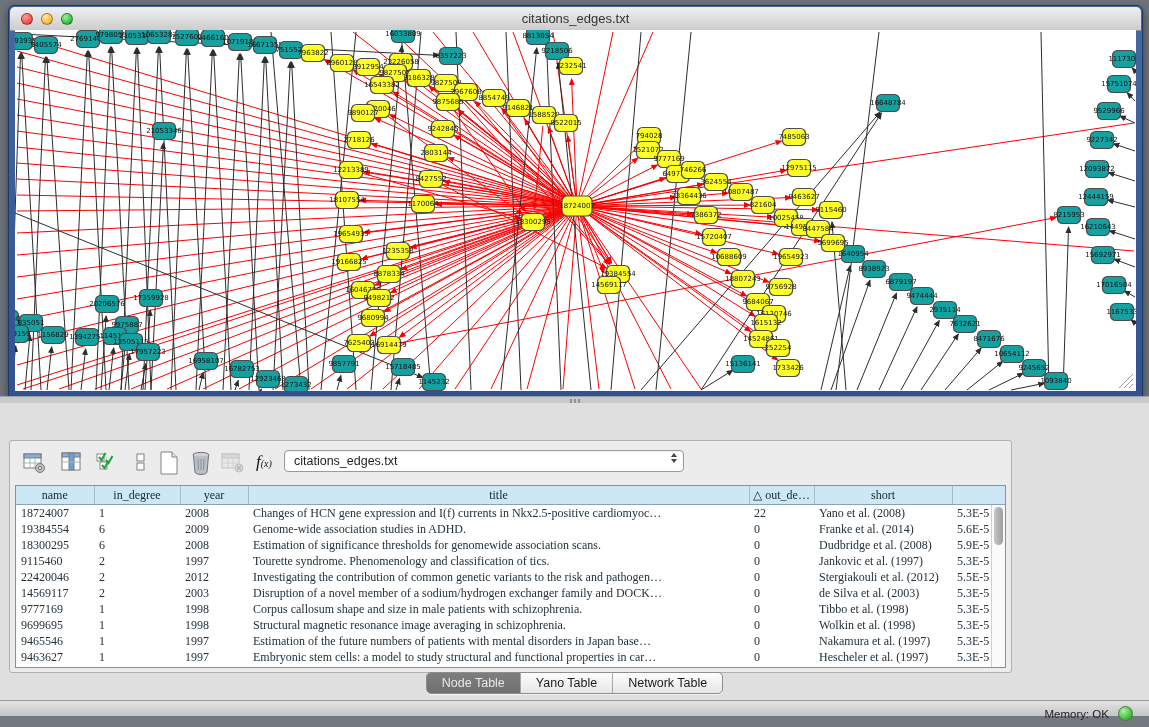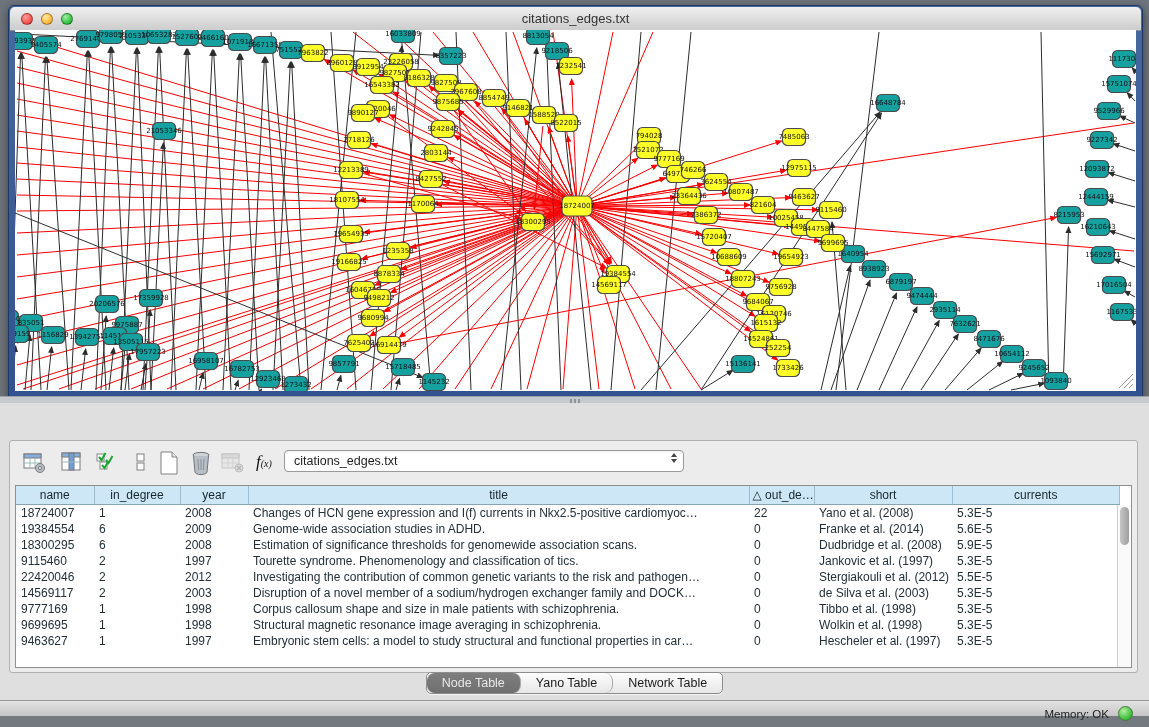--- a/index.html
+++ b/index.html
@@ -27,54 +27,54 @@
     background:repeating-linear-gradient(90deg,#8e9398 0 2px,transparent 2px 4px);}
   
   .table-panel{position:absolute;left:0;top:403px;width:1149px;height:297px;background:#dfdfdf;}
   .panel-header{position:absolute;left:0;top:0;right:0;height:27px;
     background:linear-gradient(180deg,#f4f4f4,#d7d7d7);border-bottom:1px solid #b3b3b3;}
   .panel-header .ptitle{position:absolute;left:11px;top:6px;font-size:12.5px;color:#2d2d2d;}
   .float-icon{position:absolute;right:42px;top:6px;width:16px;height:15px;cursor:pointer;}
   .float-icon .sq1{position:absolute;left:0;bottom:0;width:9px;height:9px;border:1.5px solid #8a8a52;background:#f2f2e8;}
   .float-icon .sq2{position:absolute;right:0;top:0;width:8px;height:8px;border:1.5px solid #5a5a5a;background:#ececec;}
   .close-icon{position:absolute;right:14px;top:3px;font-size:16px;font-weight:bold;color:#1c1c1c;cursor:pointer;}
-  .content-box{position:absolute;left:9px;top:37px;width:1129px;height:233px;
+  .content-box{position:absolute;left:9px;top:37px;width:1003px;height:233px;
     border:1px solid #b0b0b0;border-radius:3px;background:#ececec;box-sizing:border-box;}
   
   .toolbar{position:absolute;left:0;top:0;right:0;height:42px;}
   .tb-icon{position:absolute;top:9px;width:26px;height:26px;cursor:pointer;}
   .tb-icon svg{display:block;}
   .fx{font-family:"Liberation Serif",serif;font-style:italic;font-size:17px;color:#111;}
   .fx small{font-size:10px;font-style:italic;}
   .combo{position:absolute;left:274px;top:9px;width:400px;height:22px;background:#ffffff;
     border:1px solid #9a9a9a;border-radius:4px;box-sizing:border-box;cursor:pointer;
     box-shadow:inset 0 1px 2px rgba(0,0,0,.08);}
   .combo .cval{position:absolute;left:9px;top:3px;font-size:12.5px;color:#1d1d1d;}
   .combo .arrows{position:absolute;right:6px;top:2px;display:flex;flex-direction:column;align-items:center;}
   .combo .arrows i{width:0;height:0;border-left:3.5px solid transparent;border-right:3.5px solid transparent;display:block;}
   .combo .arrows i.up{border-bottom:4.5px solid #444;margin-bottom:2px;}
   .combo .arrows i.dn{border-top:4.5px solid #444;}
   
   .table-wrap{position:absolute;left:5px;right:5px;top:44px;bottom:4px;background:#ffffff;
-    border:1px solid #8f8f8f;box-sizing:border-box;overflow:hidden;}
+    border:1px solid #8f8f8f;box-sizing:border-box;overflow:hidden;font-family:Liberation Serif, serif;}
   table.grid{border-collapse:collapse;table-layout:fixed;width:1104px;}
   table.grid th{background:#cde7f6;border-right:1px solid #9fbdd0;border-bottom:1px solid #86a4b5;
     font-size:12px;font-weight:normal;color:#16262e;height:18px;padding:0 3px;text-align:center;
     overflow:hidden;white-space:nowrap;}
   table.grid td{font-size:12px;color:#233038;height:16px;padding:0 0 0 5px;white-space:nowrap;
     overflow:hidden;text-align:left;}
   .vscroll{position:absolute;right:0;top:19px;bottom:0;width:13px;background:#fafafa;border-left:1px solid #d0d0d0;}
   .vthumb{position:absolute;left:1.5px;top:2px;width:9px;height:38px;border-radius:5px;
     background:linear-gradient(90deg,#c6c6c6,#9f9f9f);}
   
   .tabs{position:absolute;left:0;right:0;bottom:6px;display:flex;justify-content:center;}
   .seg{display:flex;border:1px solid #8d8d8d;border-radius:5px;overflow:hidden;
     background:linear-gradient(180deg,#fdfdfd,#e6e6e6);box-shadow:0 1px 1px rgba(255,255,255,.7);}
   .seg .tab{padding:0 15px;height:20px;line-height:20px;font-size:12.5px;color:#1b1b1b;
-    border-right:1px solid #a8a8a8;cursor:pointer;border-radius:8px;}
+    border-right:1px solid #a8a8a8;cursor:pointer;}
   .seg .tab:last-child{border-right:none;}
   .seg .tab.sel{background:linear-gradient(180deg,#7e7e7e,#6f6f6f);color:#e8e8e8;}
   
   .statusbar{position:absolute;left:0;top:700px;width:1149px;height:16px;
     background:linear-gradient(180deg,#e3e3e3,#c5c5c5);border-top:1px solid #979797;box-sizing:border-box;}
   .mem-label{position:absolute;right:40px;top:7px;font-size:11.5px;color:#222;}
   .mem-dot{position:absolute;right:16px;top:5px;width:15px;height:15px;border-radius:50%;
     border:1px solid #477a36;background:radial-gradient(circle at 35% 30%,#b4f0a0,#3fbf3f 65%,#2a9631);box-sizing:border-box;}
 </style>
 </head>
@@ -976,20 +976,29 @@
             <tr>
               <td>9699695</td>
               <td>1</td>
               <td>1998</td>
               <td>Structural magnetic resonance image averaging in schizophrenia.</td>
               <td>0</td>
               <td>Wolkin et al. (1998)</td>
               <td>5.3E-5</td>
             </tr>
             <tr>
+              <td>9465546</td>
+              <td>1</td>
+              <td>1997</td>
+              <td>Estimation of the future numbers of patients with mental disorders in Japan base…</td>
+              <td>0</td>
+              <td>Nakamura et al. (1997)</td>
+              <td>5.3E-5</td>
+            </tr>
+            <tr>
               <td>9463627</td>
               <td>1</td>
               <td>1997</td>
               <td>Embryonic stem cells: a model to study structural and functional properties in car…</td>
               <td>0</td>
               <td>Hescheler et al. (1997)</td>
               <td>5.3E-5</td>
             </tr>
           </tbody>
       </table>

